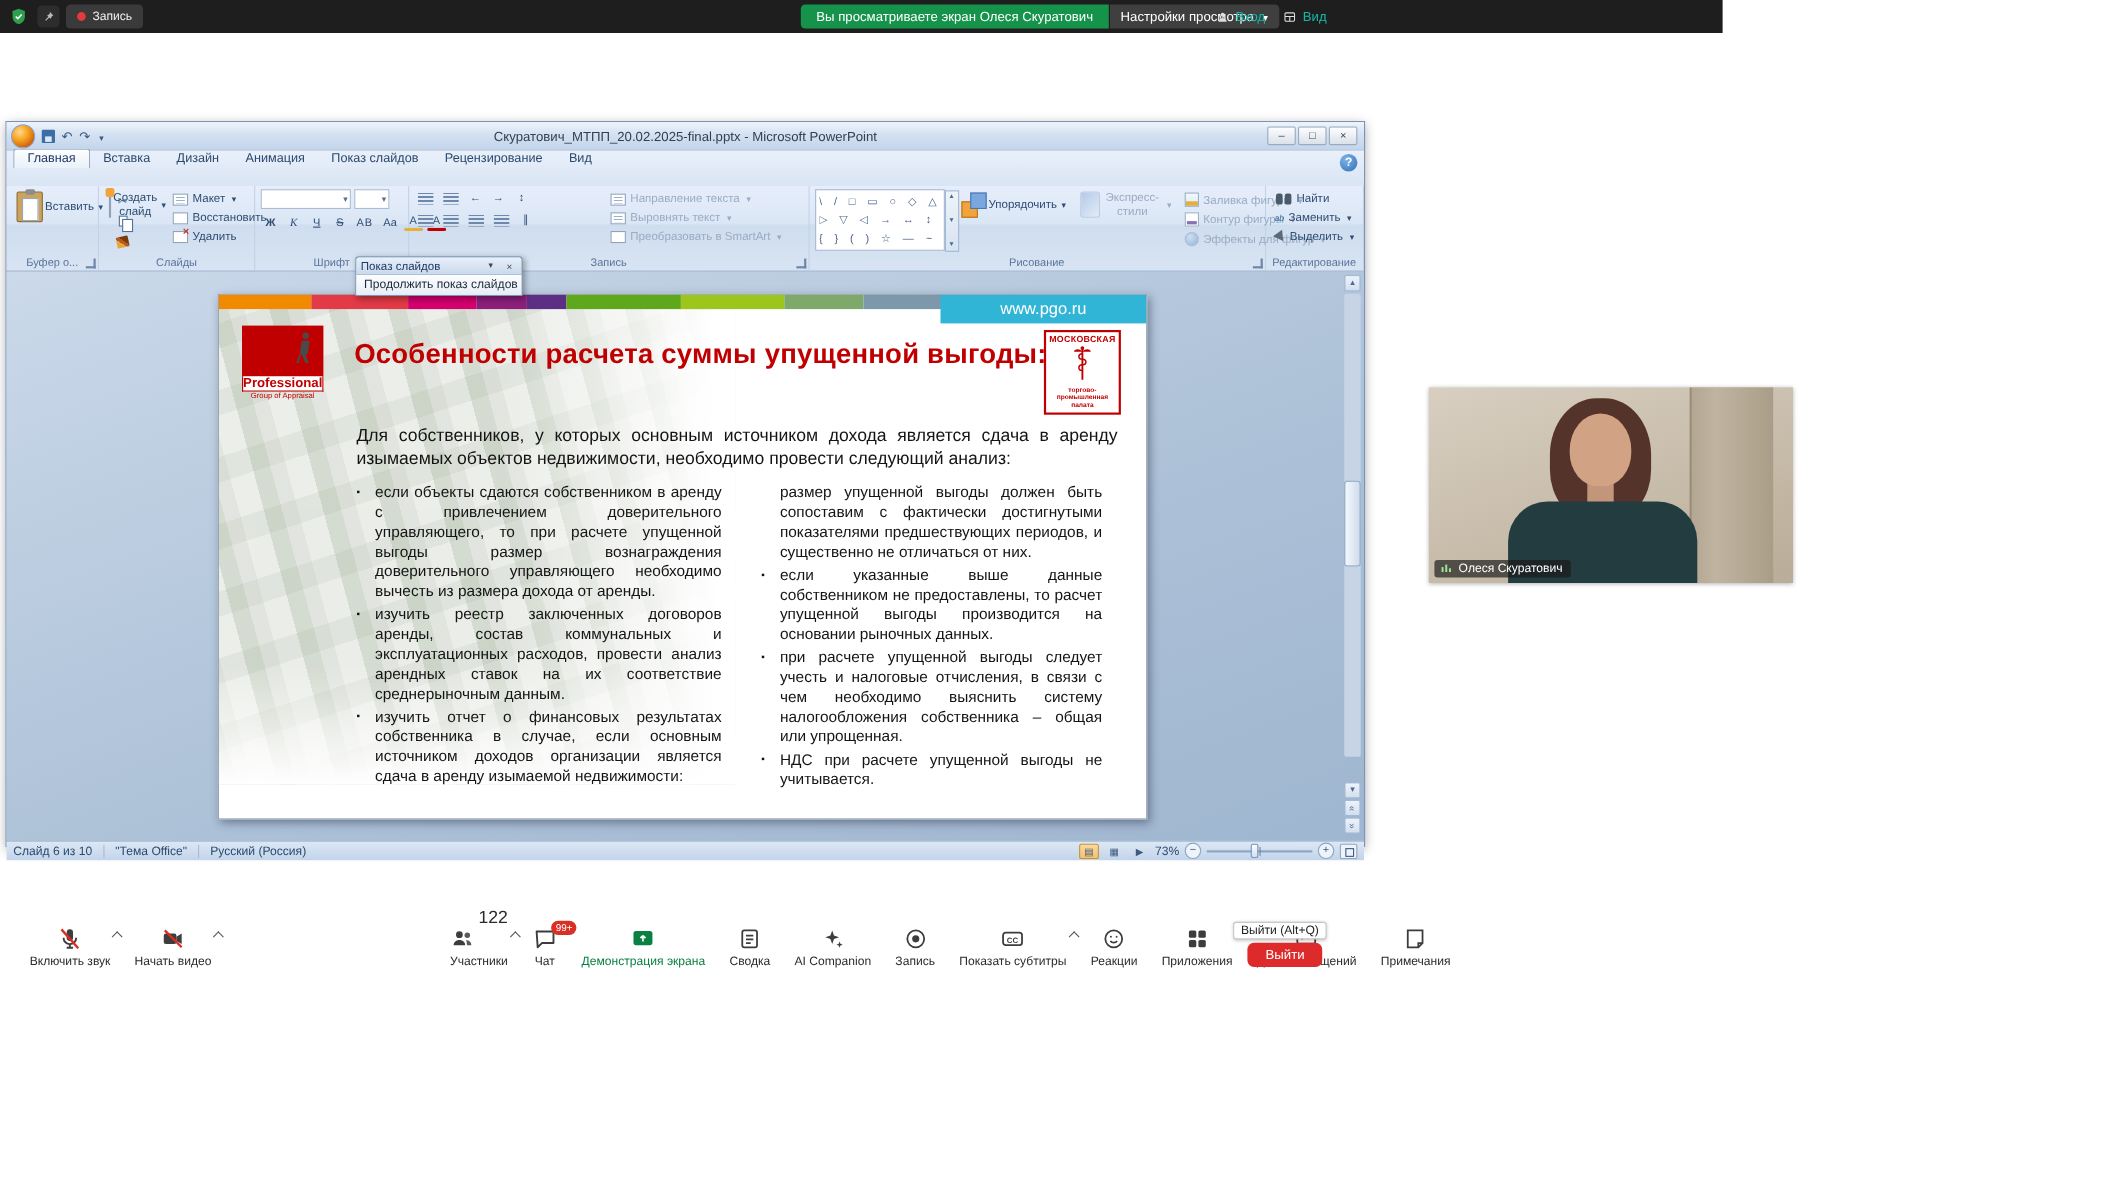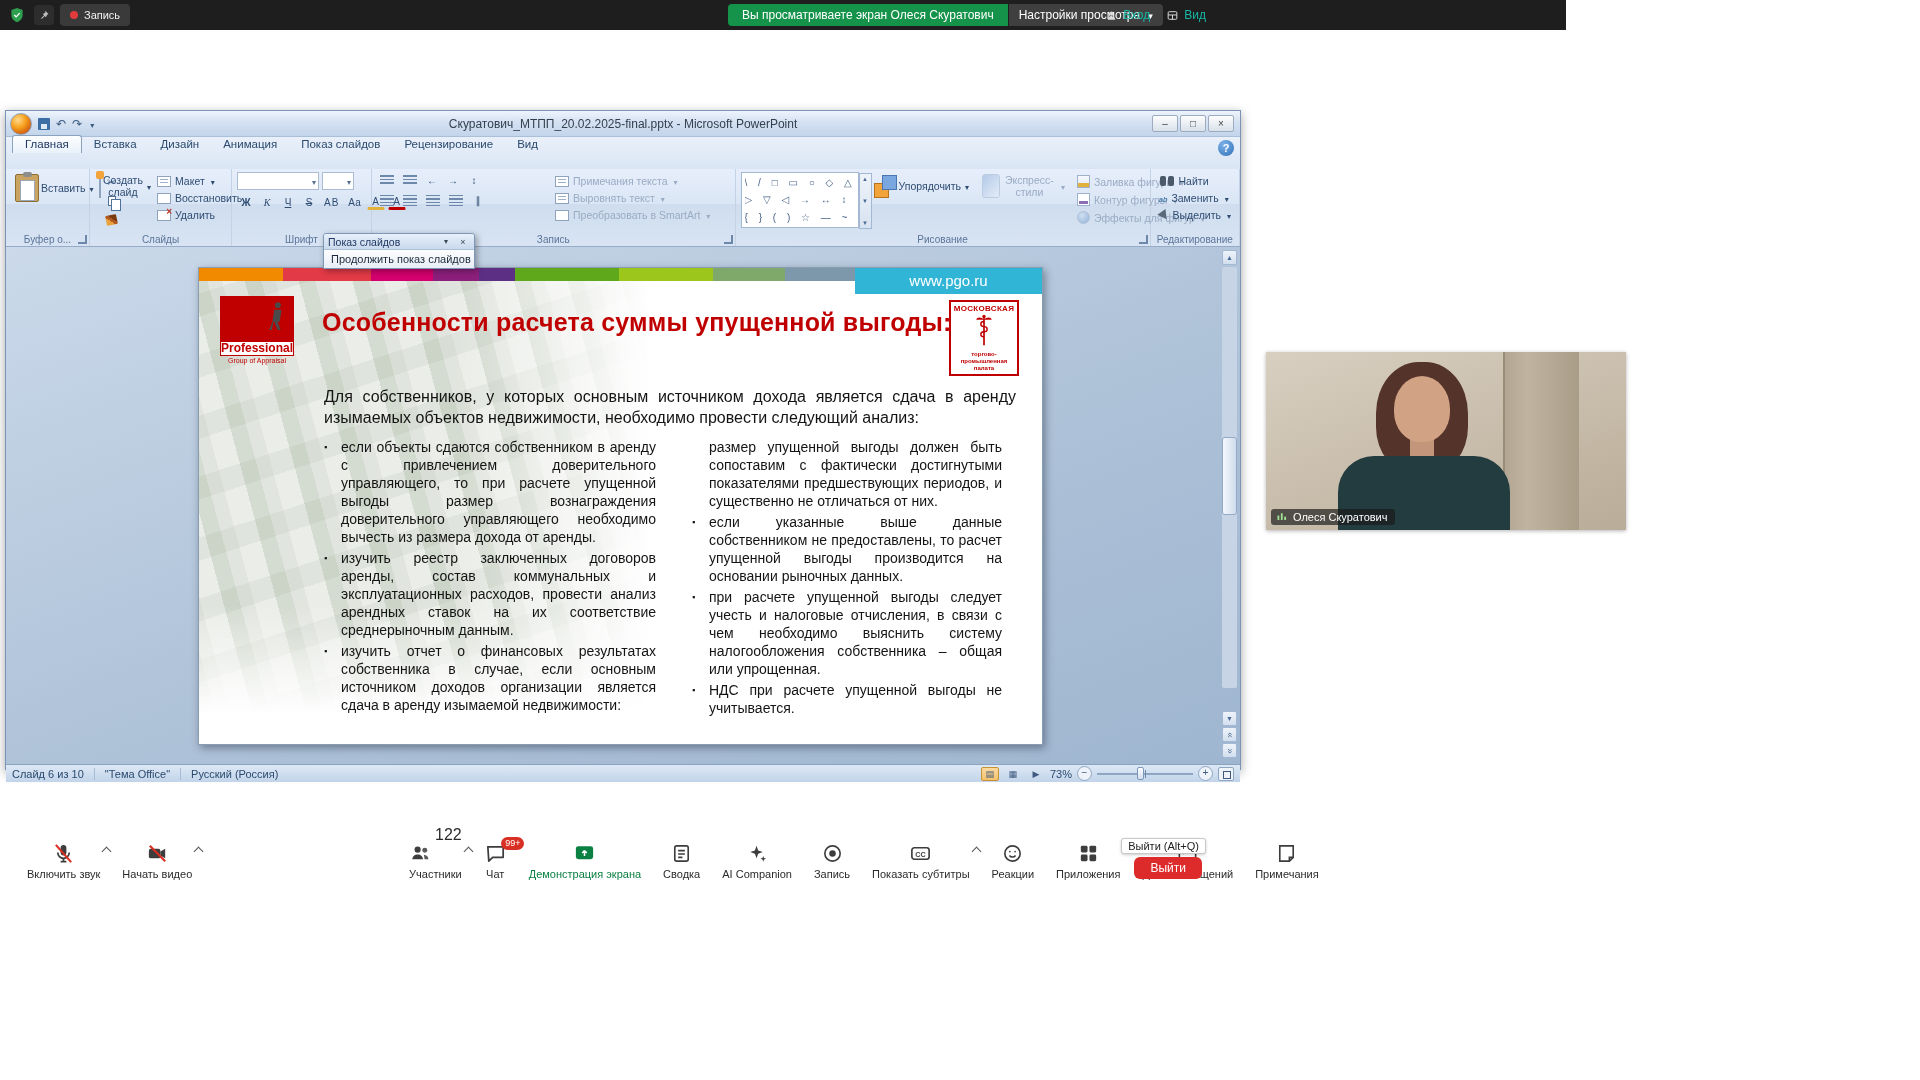--- a/index.html
+++ b/index.html
@@ -140,21 +140,21 @@
 .sb-view.pressed{background:linear-gradient(#fbd9a0,#f5c26b);border-color:#c79233}
 .sb-zoombtn{width:15px;height:15px;border:1px solid #8fa6c2;border-radius:50%;background:#eef3fa;font-size:10px;line-height:12px;text-align:center;color:#3e5a7e;cursor:pointer}
 .sb-slider{width:96px;height:15px;position:relative;cursor:pointer}
 .sb-slider::before{content:"";position:absolute;left:0;right:0;top:7px;height:2px;background:#8fa6c2}
 .sb-slider::after{content:"";position:absolute;left:50%;top:4px;width:1px;height:8px;background:#6d88aa}
 .sb-thumb{position:absolute;left:42%;top:1px;width:7px;height:13px;background:linear-gradient(#fdfdfe,#d3dfee);border:1px solid #7e97b8;border-radius:2px}
 .sb-fit{width:16px;height:14px;border:1px solid #8fa6c2;border-radius:2px;background:#eef3fa;position:relative;cursor:pointer}
 .sb-fit::after{content:"";position:absolute;left:4px;top:3px;width:6px;height:6px;border:1px solid #3e5a7e}
 
 
-.video{position:absolute;left:1266px;top:352px;width:360px;height:178px;background:linear-gradient(160deg,#d8cfc1,#c3b7a4 70%,#b9ac98);overflow:hidden;box-shadow:0 1px 4px rgba(0,0,0,.3)}
+.video{position:absolute;left:1299px;top:352px;width:331px;height:178px;background:linear-gradient(160deg,#d8cfc1,#c3b7a4 70%,#b9ac98);overflow:hidden;box-shadow:0 1px 4px rgba(0,0,0,.3)}
 .v-door{position:absolute;left:237px;top:0;width:76px;height:178px;background:linear-gradient(90deg,#b3a692,#c0b4a0 30%,#aa9d88);border-left:2px solid #9a8d78}
 .hair{position:absolute;left:110px;top:10px;width:92px;height:112px;background:#54332a;border-radius:46% 46% 42% 42%}
 .face{position:absolute;left:128px;top:24px;width:56px;height:66px;background:#d2a284;border-radius:50% 50% 46% 46%}
 .neck{position:absolute;left:144px;top:84px;width:24px;height:26px;background:#c3957a}
 .body{position:absolute;left:72px;top:104px;width:172px;height:80px;background:#233c40;border-radius:36px 36px 0 0}
 .nametag{position:absolute;left:5px;bottom:5px;background:rgba(25,25,25,.68);border-radius:3px;display:flex;align-items:center;gap:5px;padding:2px 8px 2px 5px}
 .nametag span{font-size:11px;color:#fff;white-space:nowrap}
 
 
 .zbar{position:absolute;left:0;top:836px;width:1566px;height:50px;background:#fff}
@@ -337,21 +337,21 @@
             </div>
           <div class="rb-mini">
               <span class="ic-bars"></span>
             </div>
           <div class="rb-mini">∥</div>
         </div>
       </div>
       <div class="rb-col">
         <div class="rb-row dis">
             <span class="ic-sm lines"></span>
-            <span>Примечания текста</span>
+            <span>Направление текста</span>
             <span class="dd"></span>
           </div>
         <div class="rb-row dis">
             <span class="ic-sm lines"></span>
             <span>Выровнять текст</span>
             <span class="dd"></span>
           </div>
         <div class="rb-row dis">
             <span class="ic-sm"></span>
             <span>Преобразовать в SmartArt</span>

